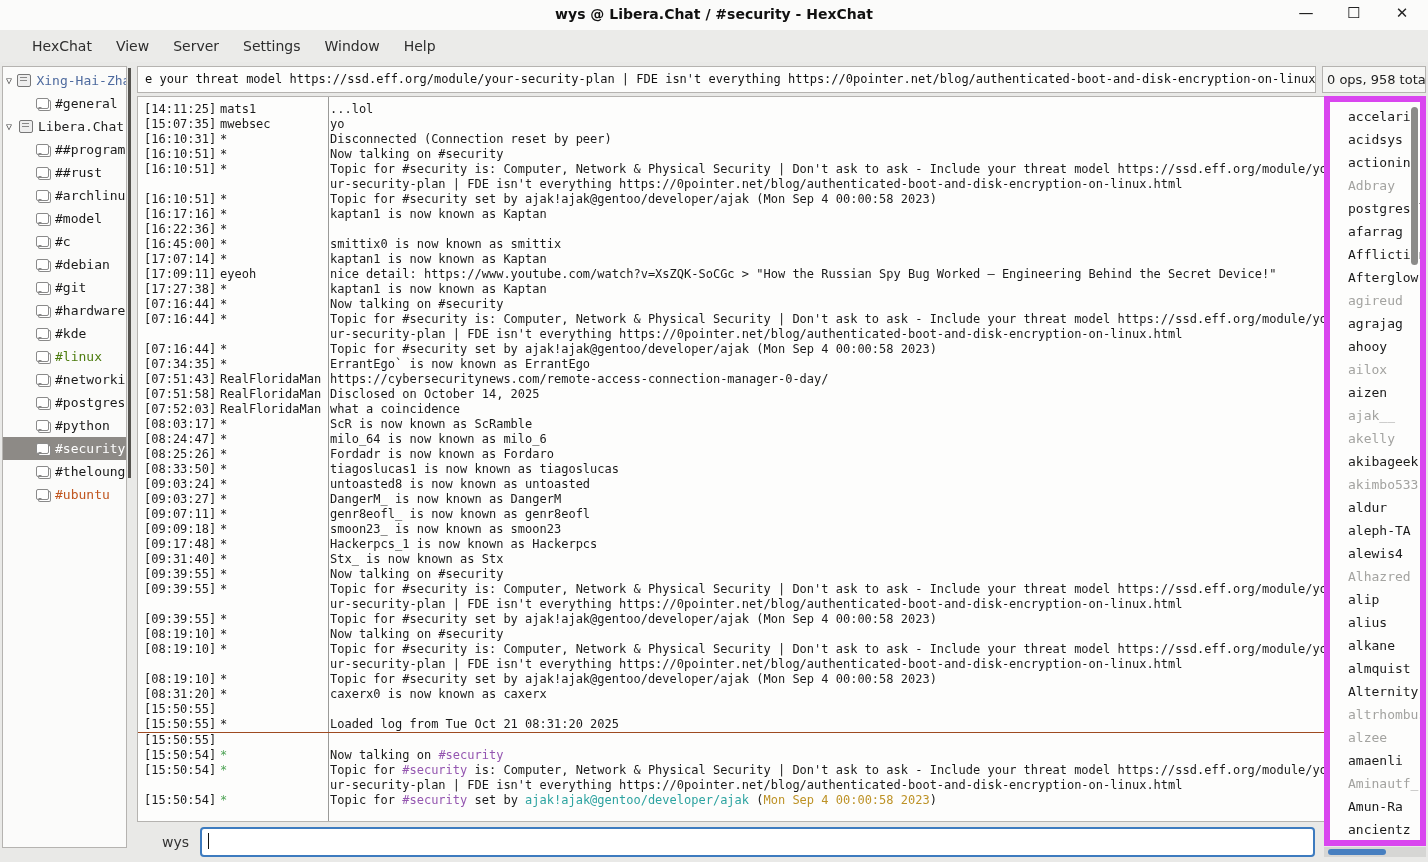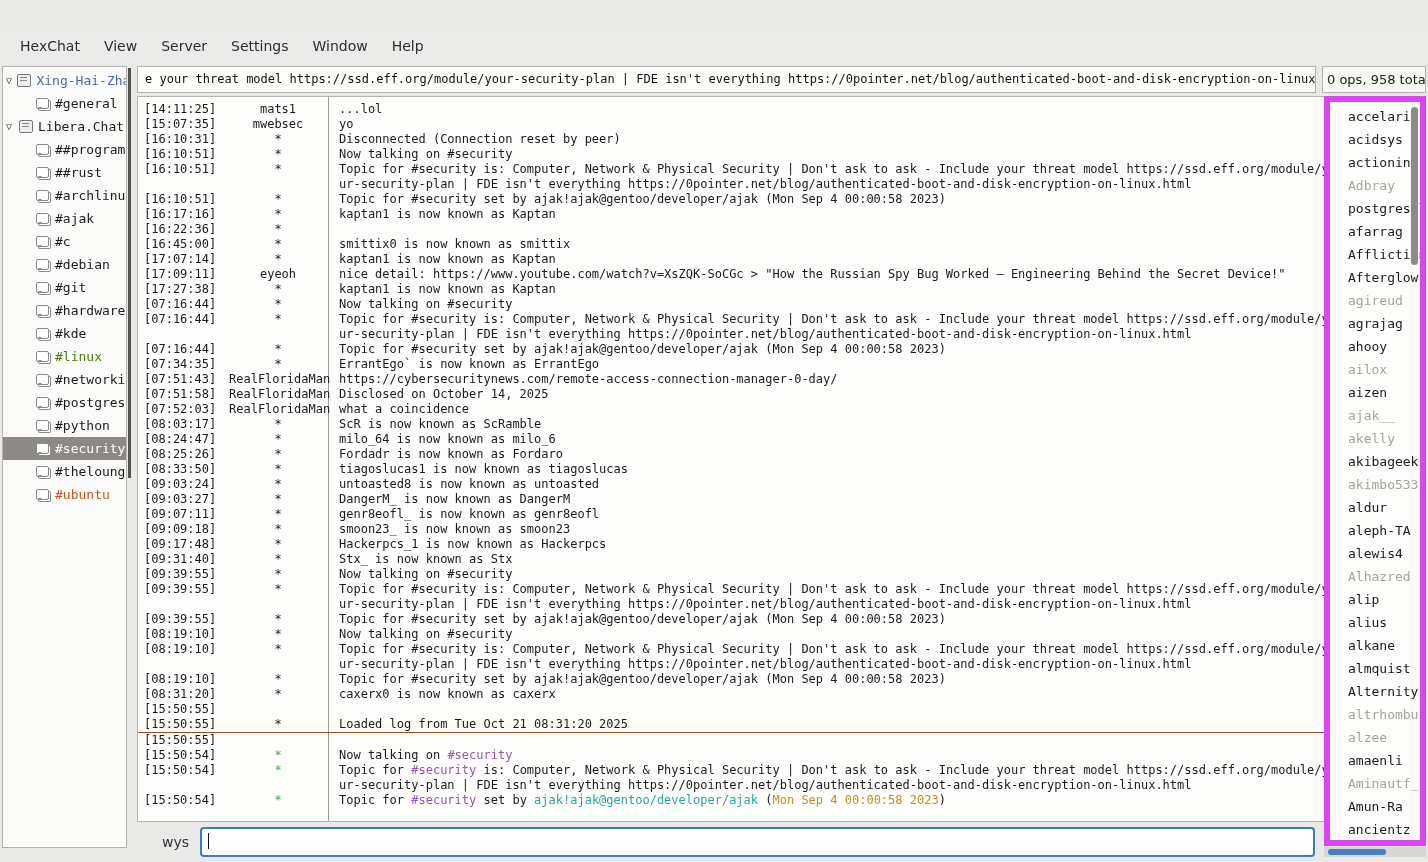--- a/index.html
+++ b/index.html
@@ -8,21 +8,21 @@
   .window{position:relative;width:1428px;height:862px;background:#e9e9e7;}
 
   
   .titlebar{position:absolute;left:0;top:0;width:1428px;height:30px;background:#fbfbfa;}
   .title{position:absolute;left:0;right:0;top:6px;text-align:center;font-weight:bold;font-size:14px;color:#111;}
   .controls{position:absolute;right:18px;top:4px;display:flex;gap:32px;font-size:15px;color:#222;}
   .controls span{cursor:default;width:16px;text-align:center;}
 
   
   .menubar{position:absolute;left:0;top:30px;width:1428px;height:32px;background:#ebebe9;
-           display:flex;align-items:center;padding-left:10px;box-sizing:border-box;gap:4px;}
+           display:flex;align-items:center;padding-left:22px;box-sizing:border-box;gap:4px;}
   .menu-item{padding:4px 10px;font-size:14px;color:#2d2d2d;}
 
   
   .sidebar{position:absolute;left:2px;top:66px;width:125px;height:782px;background:#fbfbfa;
            border:1px solid #b5b3b0;box-sizing:border-box;overflow:hidden;
            font-family:"DejaVu Sans Mono",monospace;font-size:13px;padding-top:2px;}
   .tree-row{height:23px;line-height:23px;white-space:nowrap;overflow:hidden;display:flex;align-items:center;}
   .tree-row.network{padding-left:3px;color:#222;}
   .tree-row.channel{padding-left:33px;position:relative;}
   .arrow{font-size:10px;color:#444;width:13px;display:inline-block;}
@@ -45,21 +45,21 @@
             padding-left:7px;white-space:nowrap;overflow:hidden;color:#111;}
 
   
   .chatbox{position:absolute;left:137px;top:96px;width:1208px;height:726px;background:#fdfdfc;
            border:1px solid #b5b3b0;box-sizing:border-box;overflow:hidden;
            font-family:"DejaVu Sans Mono",monospace;font-size:12px;}
   .chat-sep{position:absolute;left:190px;top:0;bottom:0;width:1px;background:#9a9a98;}
   .chatlog{position:absolute;left:0;top:5px;right:16px;}
   .chat-row{display:flex;height:15px;line-height:15px;white-space:nowrap;}
   .c-time{width:76px;padding-left:6px;flex:none;}
-  .c-nick{width:98px;flex:none;text-align:center;padding-right:12px;margin-left:9px;}
+  .c-nick{width:98px;flex:none;text-align:left;padding-right:12px;}
   .c-msg{flex:1;margin-left:0;overflow:hidden;}
   .marker{height:1px;background:#9e4a21;margin:0;}
   .chat-vscroll{position:absolute;right:0;top:0;width:15px;height:724px;background:#cbcbc9;}
   .chat-vthumb{position:absolute;left:3px;width:9px;top:354px;height:364px;background:#757573;border-radius:5px;}
 
   
   .userheader{position:absolute;left:1322px;top:66px;width:104px;height:27px;background:#f6f6f4;
               border:1px solid #b5b3b0;box-sizing:border-box;font-size:13px;line-height:25px;
               padding-left:4px;white-space:nowrap;overflow:hidden;color:#222;}
   .userbox{position:absolute;left:1324px;top:96px;width:102px;height:750px;background:#fdfdfc;
@@ -76,20 +76,28 @@
   .input-nick{font-size:14px;color:#333;margin-left:25px;margin-right:11px;}
   .inputbox{position:relative;flex:1;height:26px;margin-right:4px;background:#fff;
             border:2px solid #3d7bbf;border-radius:4px;}
   .caret{position:absolute;left:6px;top:4px;width:1px;height:16px;background:#111;}
 </style>
 </head>
 <body>
 
 <div class="window">
 
+  <div class="titlebar">
+    <div class="title">wys @ Libera.Chat / #security - HexChat</div>
+    <div class="controls">
+      <span>—</span>
+      <span>☐</span>
+      <span>✕</span>
+    </div>
+  </div>
 
   <div class="menubar">
       <div class="menu-item">HexChat</div>
       <div class="menu-item">View</div>
       <div class="menu-item">Server</div>
       <div class="menu-item">Settings</div>
       <div class="menu-item">Window</div>
       <div class="menu-item">Help</div>
     </div>
 
@@ -115,21 +123,21 @@
       <div class="tree-row channel">
         <span class="bubble-icon"></span>
         <span class="tree-label">##rust</span>
       </div>
       <div class="tree-row channel">
         <span class="bubble-icon"></span>
         <span class="tree-label">#archlinux</span>
       </div>
       <div class="tree-row channel">
         <span class="bubble-icon"></span>
-        <span class="tree-label">#ajak</span>
+        <span class="tree-label">#model</span>
       </div>
       <div class="tree-row channel">
         <span class="bubble-icon"></span>
         <span class="tree-label">#c</span>
       </div>
       <div class="tree-row channel">
         <span class="bubble-icon"></span>
         <span class="tree-label">#debian</span>
       </div>
       <div class="tree-row channel">

